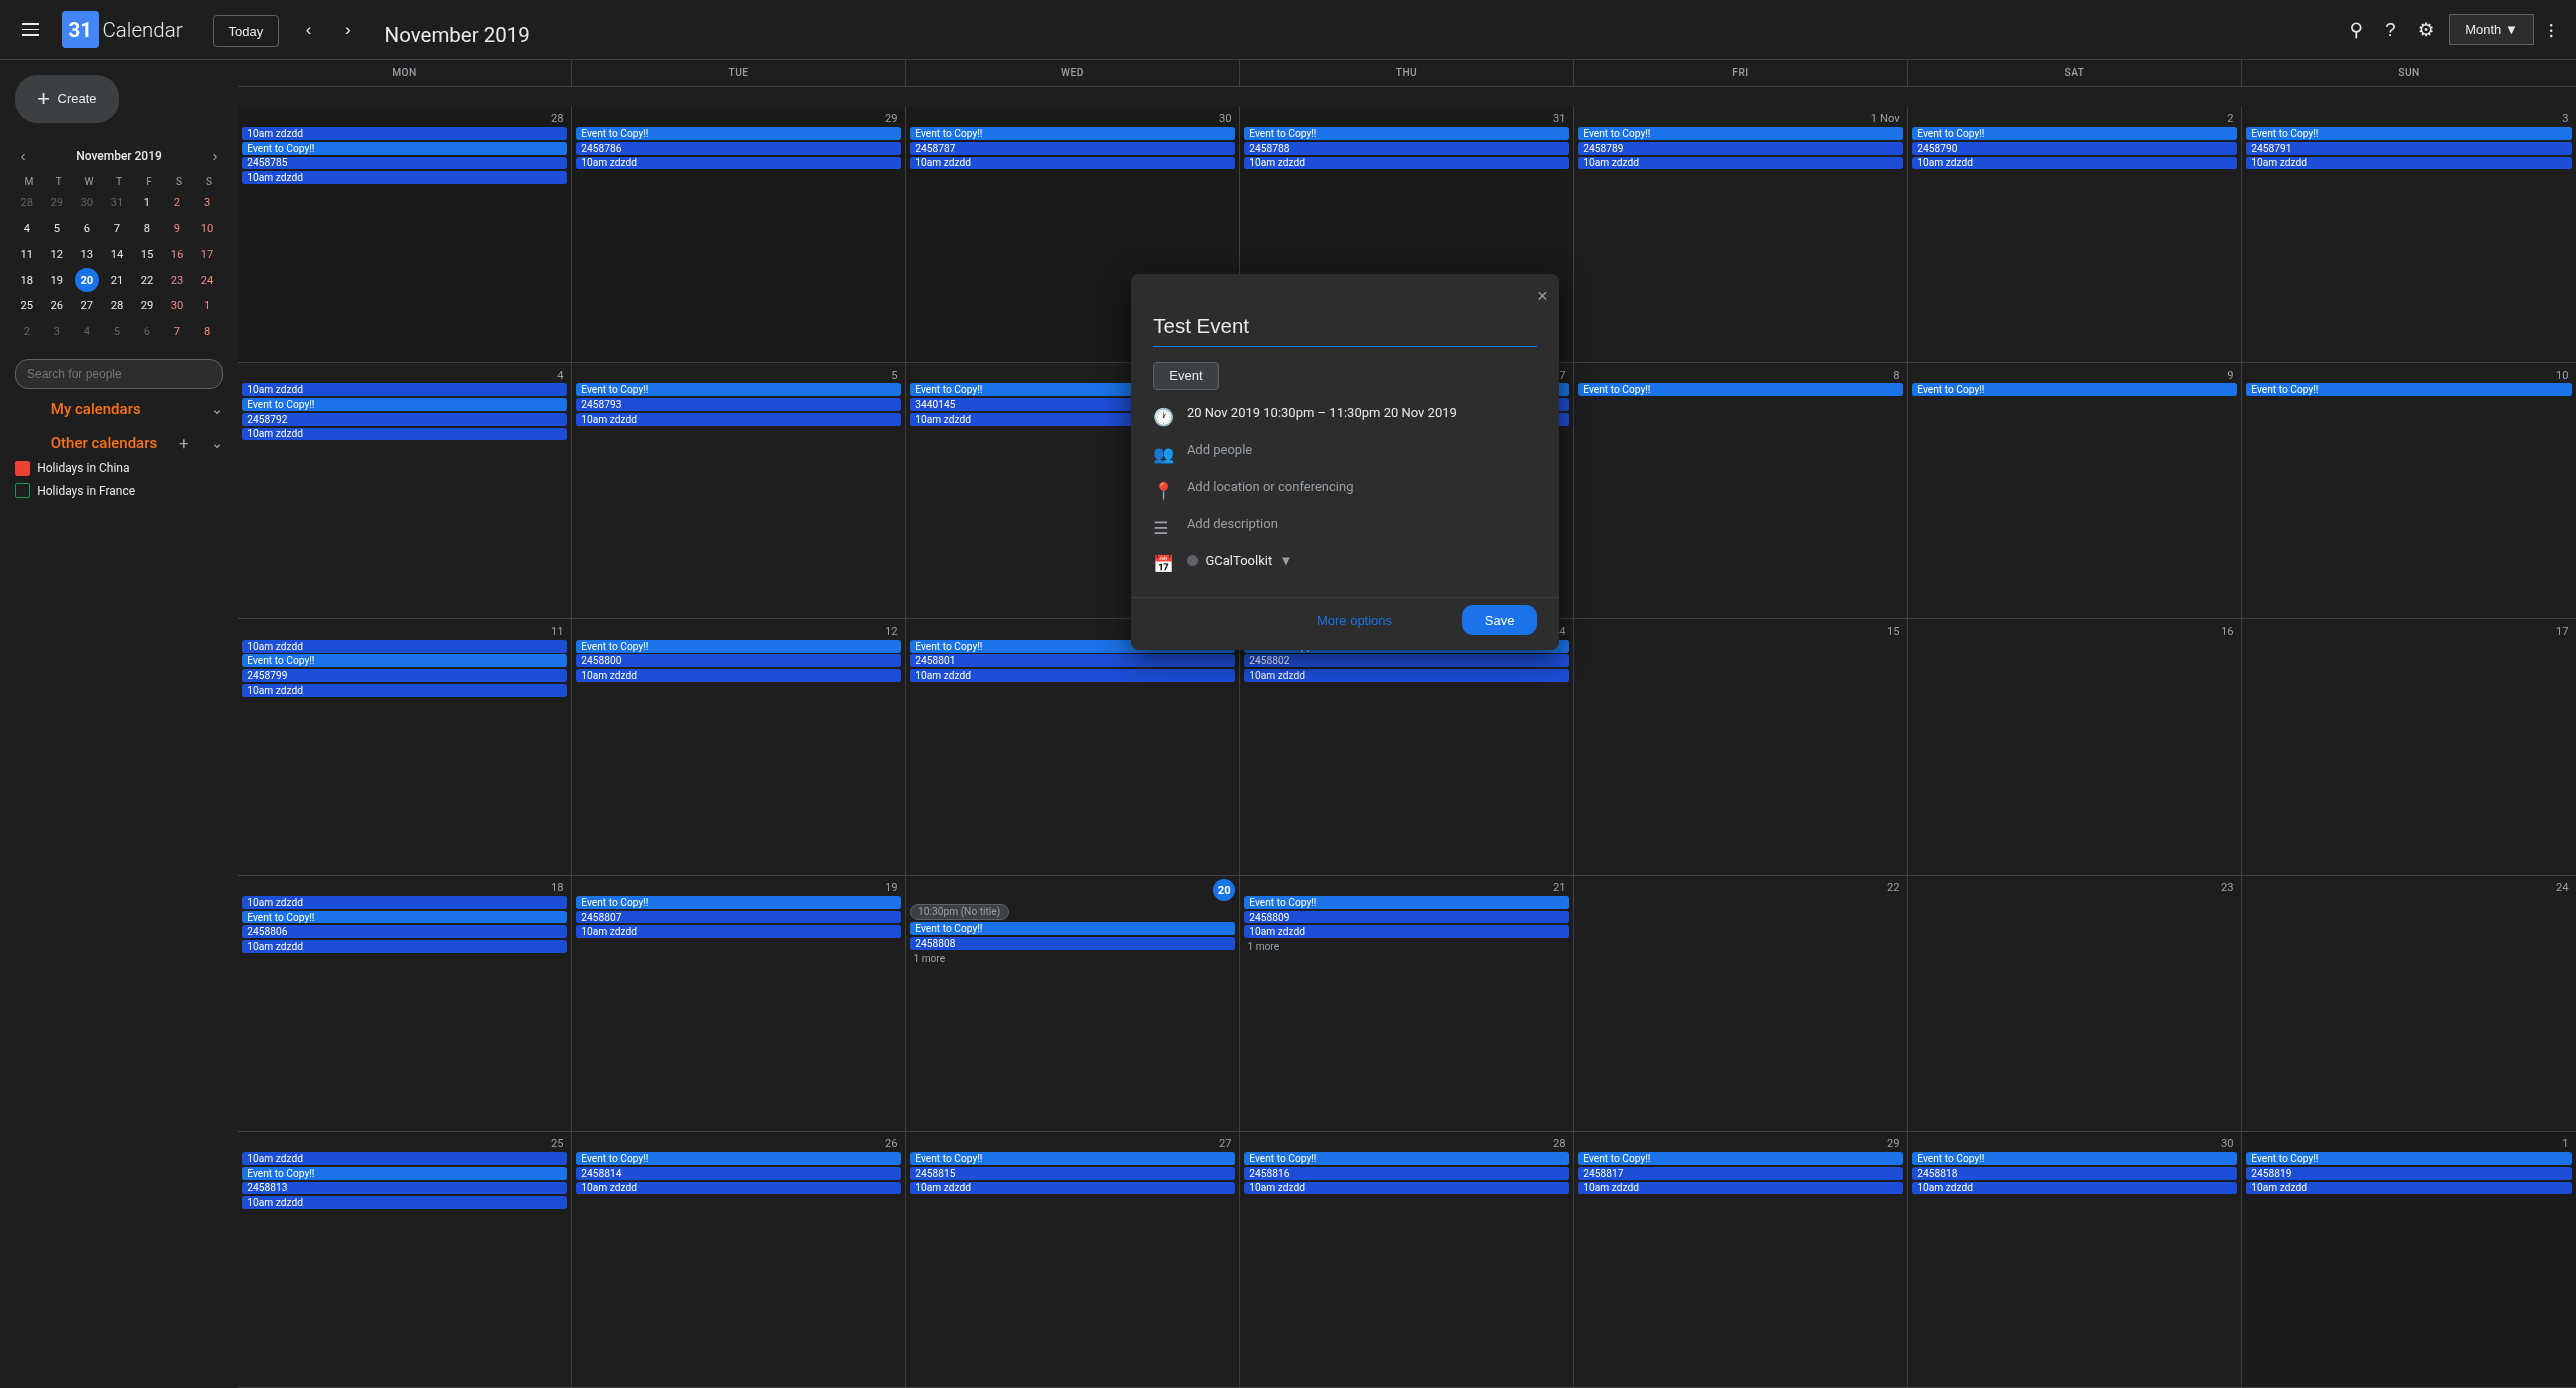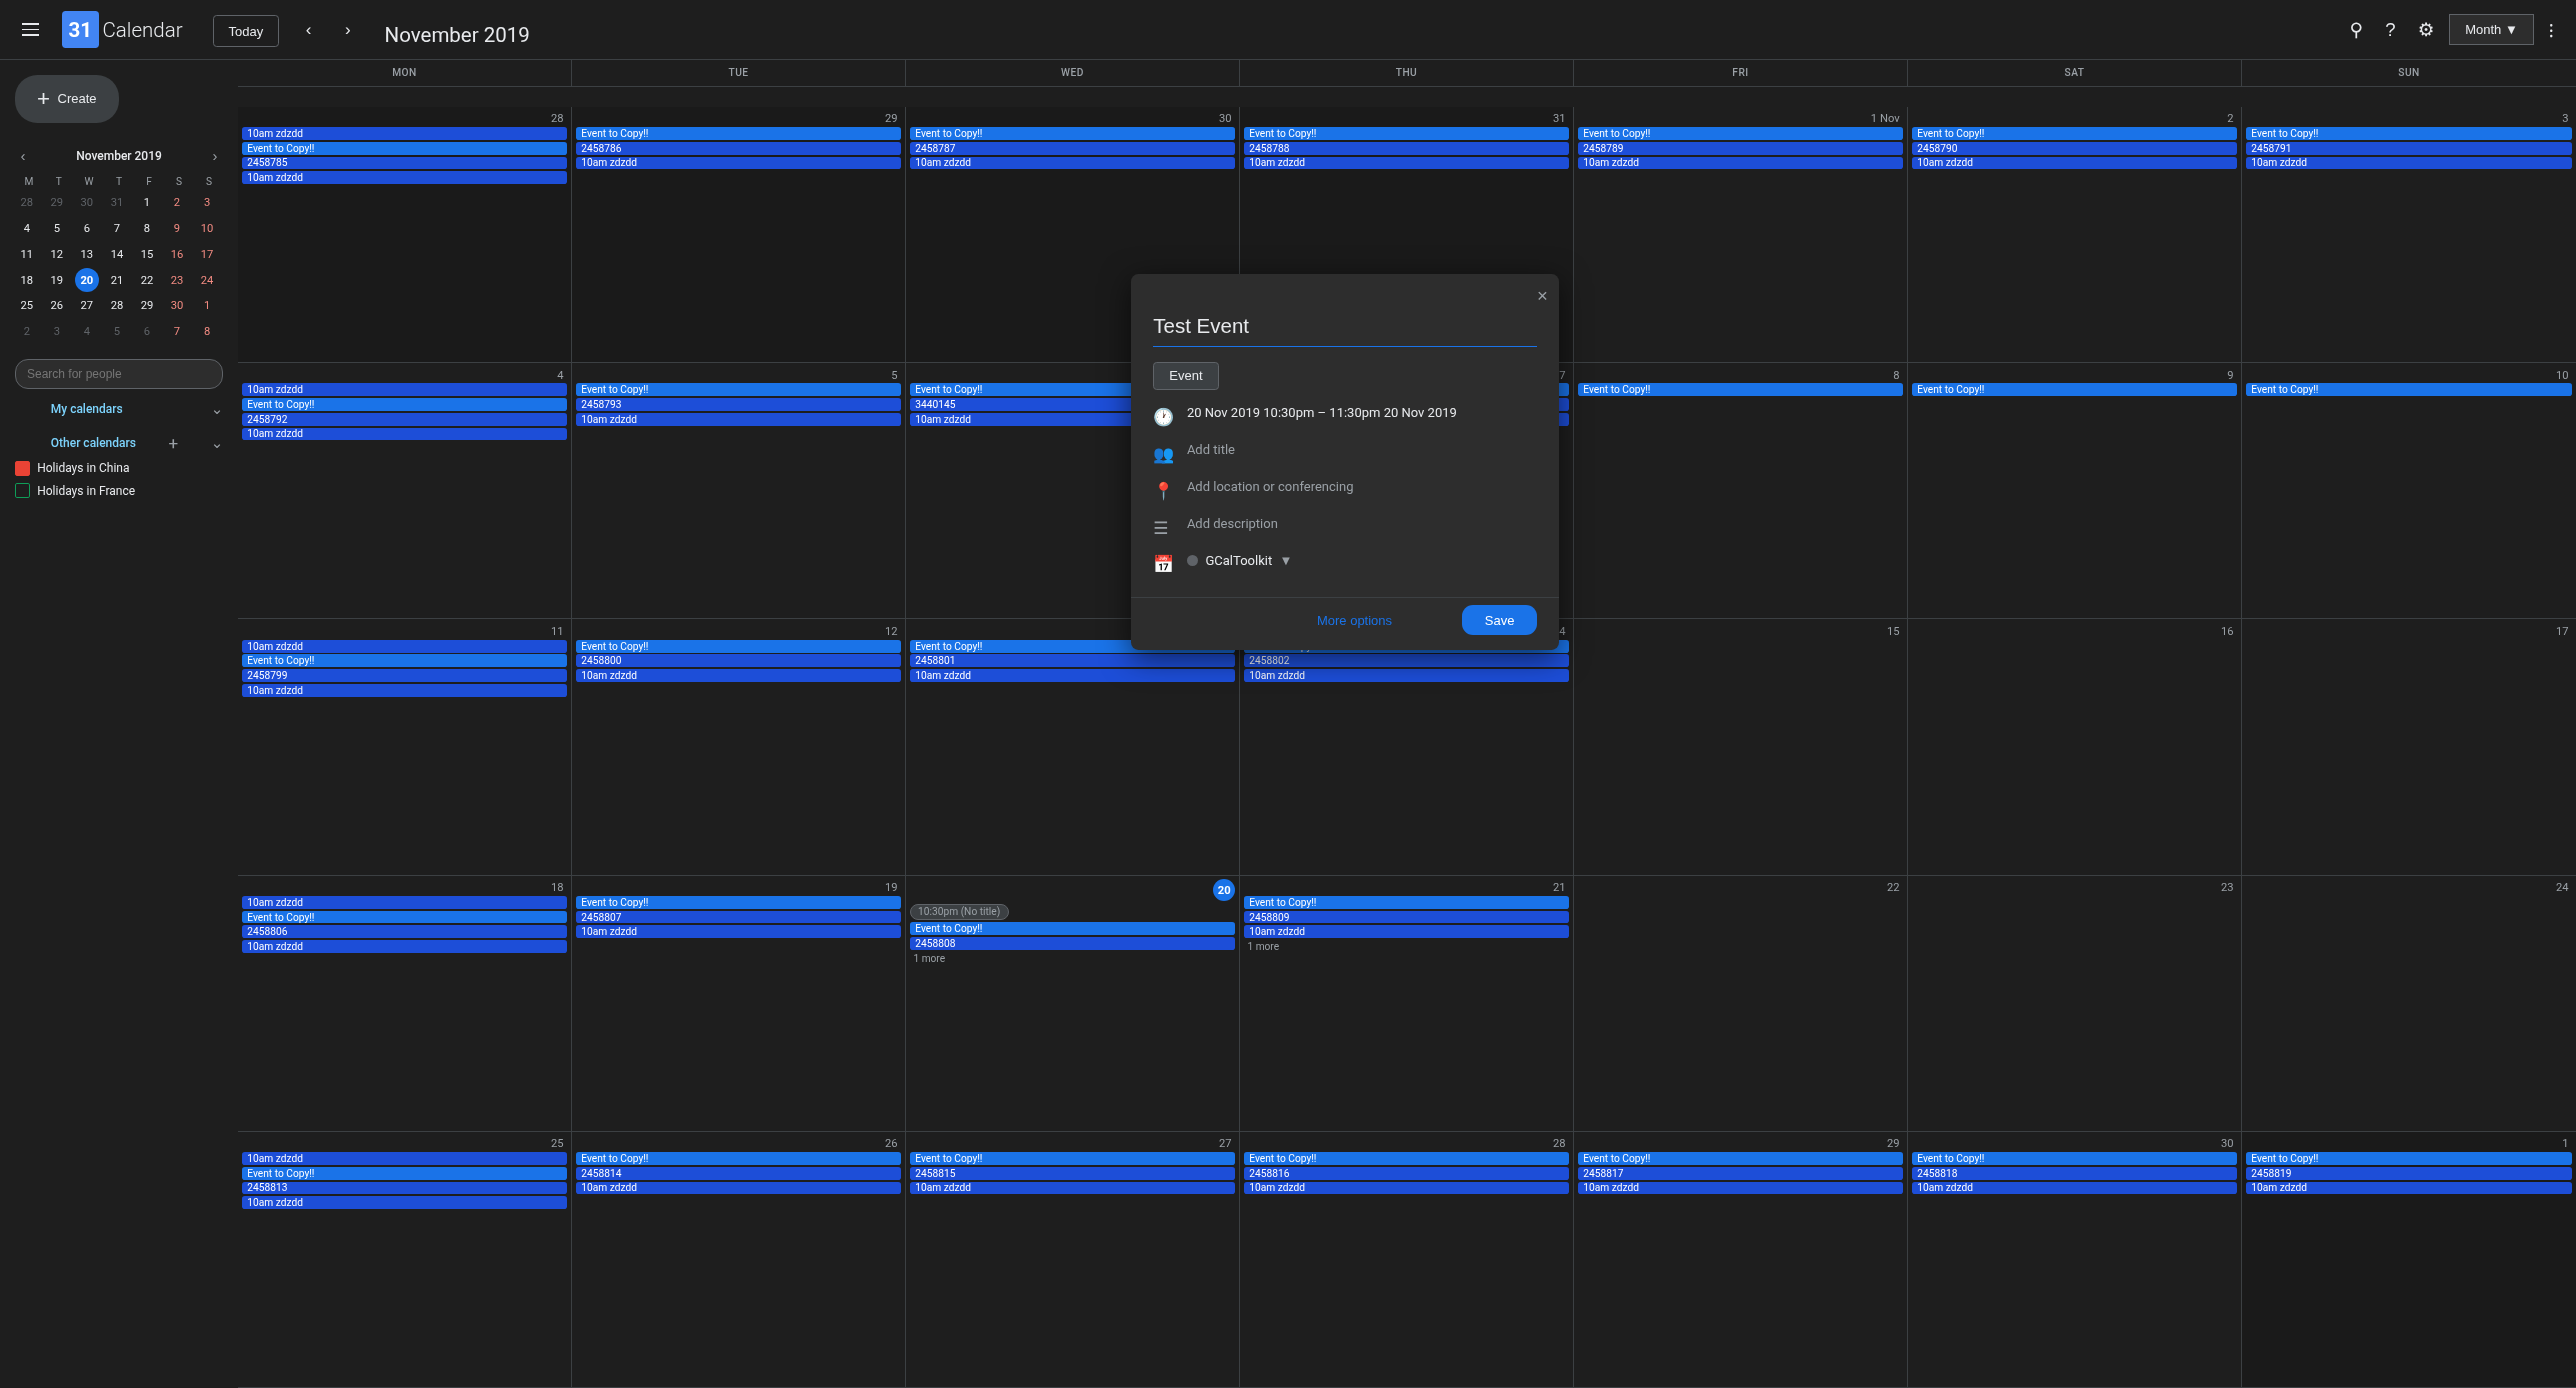--- a/index.html
+++ b/index.html
@@ -46,21 +46,21 @@
     .mini-day.today { background: #1a73e8; color: white; border-radius: 50%; font-weight: bold; }
     .mini-day.weekend { color: #f28b82; }
 
     
     .search-people { margin: 7.4px; }
     .search-people-input { width: 100%; background: #2d2d2d; border: 0.9px solid #5f6368; color: #9aa0a6; padding: 7.4px 11.2px; border-radius: 13px; font-size: 12px; }
 
     
     .cal-section { margin-top: 7.4px; }
     .cal-section-header { display: flex; align-items: center; justify-content: space-between; padding: 3.7px 7.4px; cursor: pointer; border-radius: 3.7px; }
-    .cal-section-title { font-size: 12px; color: #7dd3fc; font-weight: 500; padding-left: 36px; }
+    .cal-section-title { font-size: 15px; color: #f97316; font-weight: 500; padding-left: 36px; }
     .cal-section-arrow { font-size: 15px; color: #9aa0a6; }
     .cal-item { display: flex; align-items: center; gap: 7.4px; padding: 3.7px 7.4px; border-radius: 3.7px; cursor: pointer; }
     .cal-checkbox { width: 15px; height: 15px; border-radius: 1.9px; border: 1.9px solid #e8eaed; }
     .cal-checkbox.red { background: #ea4335; border-color: #ea4335; }
     .cal-checkbox.green { background: transparent; border-color: #0f9d58; border: 1.9px solid #0f9d58; }
     .cal-label { font-size: 12px; color: #e8eaed; }
 
     
     .calendar-area { flex: 1; display: flex; flex-direction: column; overflow: hidden; position: relative; gap: 20px; }
 
@@ -449,21 +449,21 @@
         <input class="popup-title-input" type="text" value="Test Event" placeholder="Test Event" style="">
         <button class="popup-type-btn">Event</button>
 
         <div class="popup-row">
           <span class="popup-icon">🕐</span>
           <span class="popup-datetime">20 Nov 2019  10:30pm – 11:30pm  20 Nov 2019</span>
         </div>
 
         <div class="popup-row">
           <span class="popup-icon">👥</span>
-          <span class="popup-field-text">Add title</span>
+          <span class="popup-field-text">Add people</span>
         </div>
 
         <div class="popup-row">
           <span class="popup-icon">📍</span>
           <span class="popup-field-text">Add location or conferencing</span>
         </div>
 
         <div class="popup-row">
           <span class="popup-icon">☰</span>
           <span class="popup-field-text">Add description</span>

